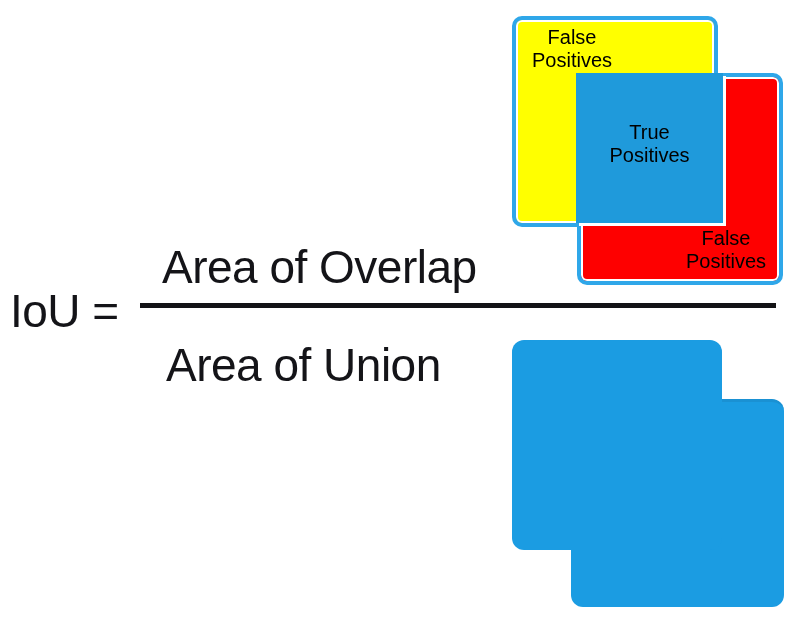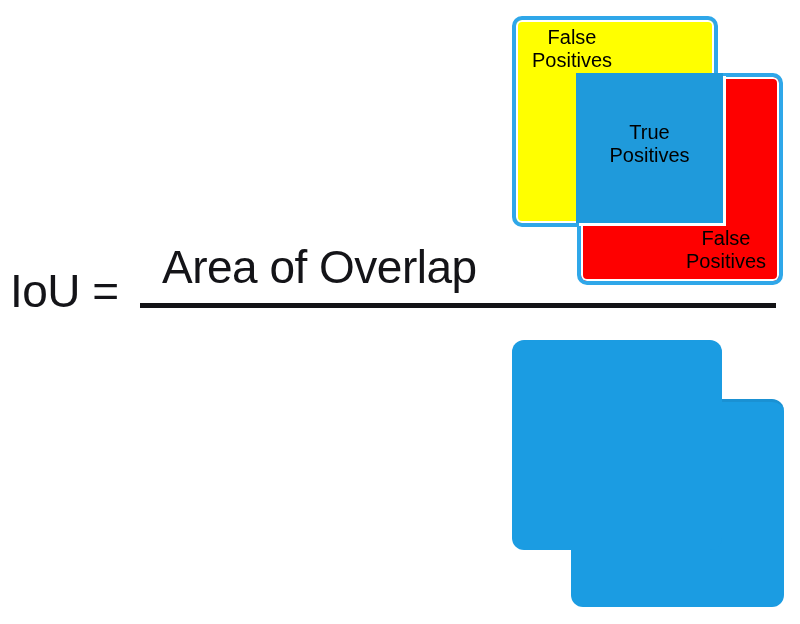--- a/index.html
+++ b/index.html
@@ -13,21 +13,21 @@
   }
 
   
   .formula-text {
     position: absolute;
     color: var(--formula-ink, #141418);
     font-size: 46px;
     letter-spacing: -0.5px;
     white-space: nowrap;
   }
-  .formula-lhs      { left: 10px;  top: 264px; }
+  .formula-lhs      { left: 10px;  top: 284px; }
   .formula-num      { left: 162px; top: 240px; }
   .formula-den      { left: 166px; top: 338px; }
   .fraction-line {
     position: absolute;
     left: 140px; top: 303px;
     width: 636px; height: 5px;
     background: #131316;
   }
 
   
@@ -100,20 +100,21 @@
 <body>
 
 <div class="stage">
 
   <div class="formula-text formula-lhs">IoU =</div>
 
   <div class="formula-text formula-num">Area of Overlap</div>
 
   <div class="fraction-line"></div>
 
+  <div class="formula-text formula-den">Area of Union</div>
 
   <div class="obox fn-box">
     <div class="box-label fn-label">False Positives</div>
   </div>
 
   <div class="obox fp-box">
     <div class="box-label fp-label">False Positives</div>
   </div>
 
   <div class="tp-box">

